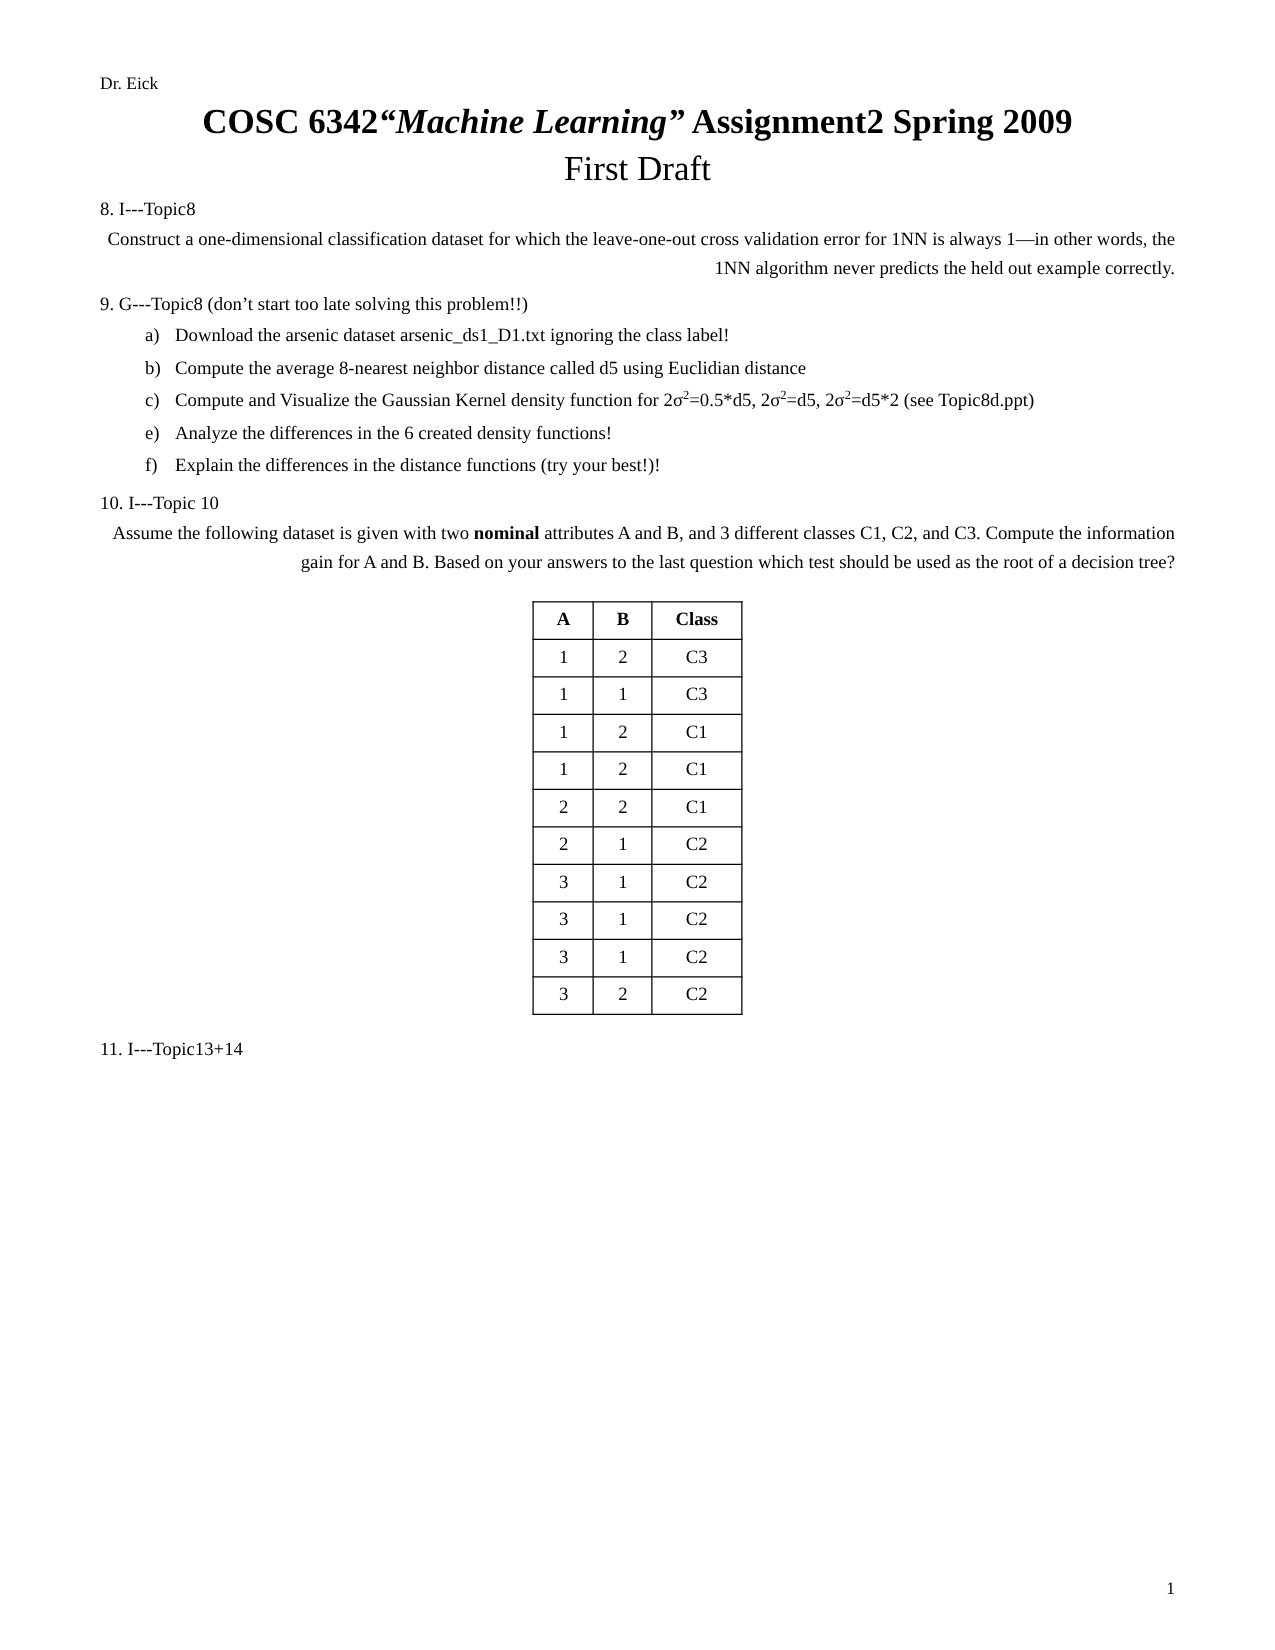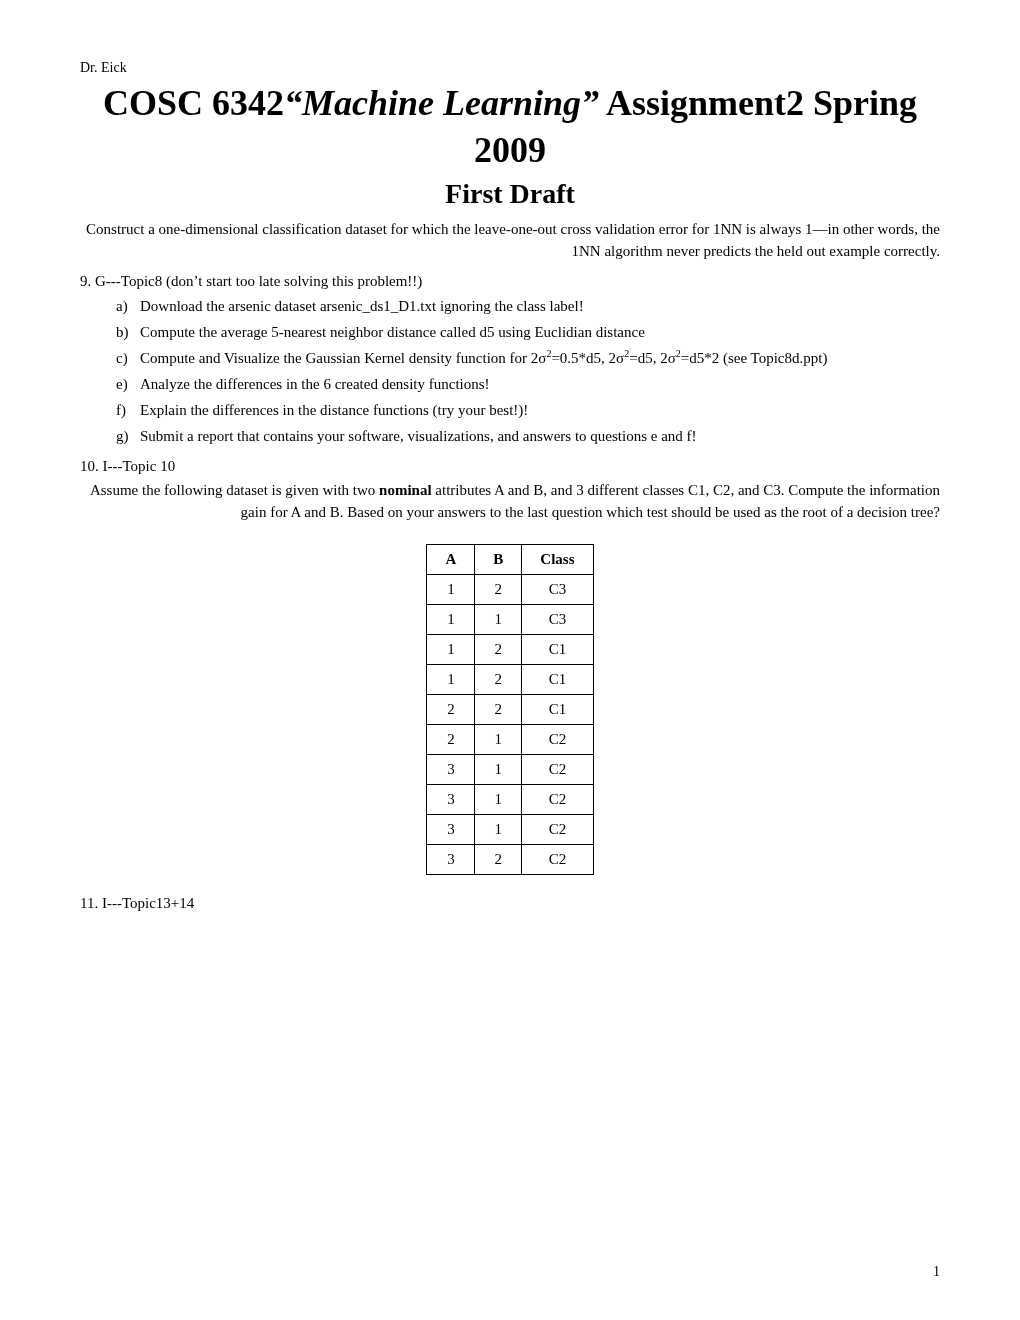--- a/index.html
+++ b/index.html
@@ -13,33 +13,33 @@
       min-height: 1320px;
       position: relative;
     }
     .author-line {
       text-align: left;
       font-size: 14px;
       margin-bottom: 4px;
     }
     .main-title {
       text-align: center;
-      font-size: 36px;
+      font-size: 28px;
       font-weight: bold;
       line-height: 1.3;
       margin-bottom: 4px;
     }
     .main-title em {
       font-style: italic;
       font-weight: bold;
     }
     .subtitle {
       text-align: center;
       font-size: 28px;
-      font-weight: bold;
+      font-weight: normal;
       margin-bottom: 6px;
     }
     .due-line {
       color: #0070c0;
       font-size: 14.5px;
       margin-bottom: 8px;
     }
     .problem-block {
       margin-bottom: 10px;
     }
@@ -118,32 +118,32 @@
 </div>
 <div class="subtitle">
   <span>First Draft</span>
 </div>
 
 <div class="due-line">
   <span></span>
 </div>
 
 <div class="problem-block">
+  <div class="problem-label">8.  I---Topic8</div>
   <div class="problem-text">Construct a one-dimensional classification dataset for which the leave-one-out cross validation error for 1NN is always 1—in other words, the 1NN algorithm never predicts the held out example correctly.</div>
 </div>
 
 <div class="problem-block">
   <div class="problem-label">9.  G---Topic8 (don’t start too late solving this problem!!)</div>
   <ul class="sub-list">
     <li class="item-a"><span>Download the arsenic dataset arsenic_ds1_D1.txt ignoring the class label!</span></li>
-    <li class="item-b"><span>Compute the average 5-nearest neighbor distance called d5 using Euclidian distance</span></li>
+    <li class="item-b"><span>Compute the average 8-nearest neighbor distance called d5 using Euclidian distance</span></li>
     <li class="item-c"><span>Compute and Visualize the Gaussian Kernel density function for 2σ<sup>2</sup>=0.5*d5, 2σ<sup>2</sup>=d5, 2σ<sup>2</sup>=d5*2 (see Topic8d.ppt)</span></li>
     <li class="item-e"><span>Analyze the differences in the 6 created density functions!</span></li>
     <li class="item-f"><span>Explain the differences in the distance functions (try your best!)!</span></li>
-    <li class="item-g"><span>Submit a report that contains your software, visualizations, and answers to questions e and f!</span></li>
   </ul>
 </div>
 
 <div class="problem-block">
   <div class="problem-label">10. I---Topic 10</div>
   <div class="problem-text">
     <span>Assume the following dataset is given with two </span><strong>nominal</strong><span> attributes A and B, and 3 different classes C1, C2, and C3. Compute the information gain for A and B. Based on your answers to the last question which test should be used as the root of a decision tree?</span>
   </div>
 
   <div class="table-container">

